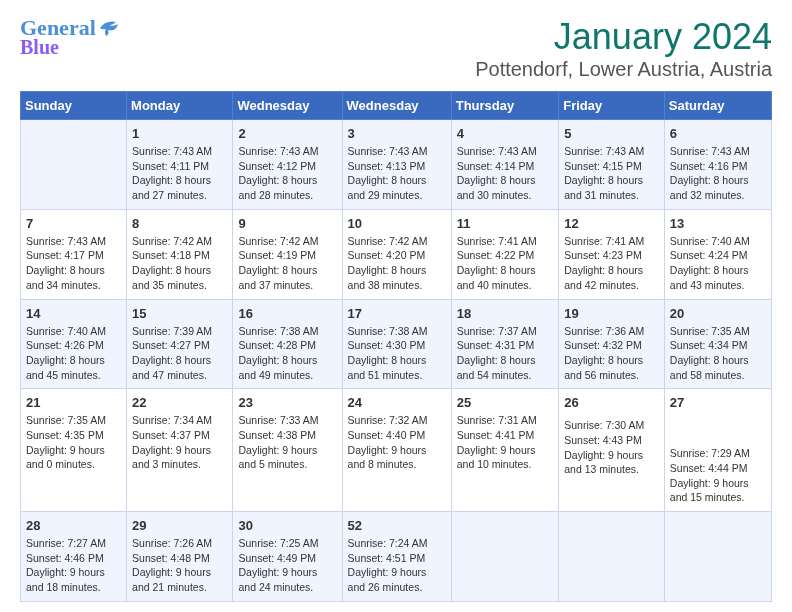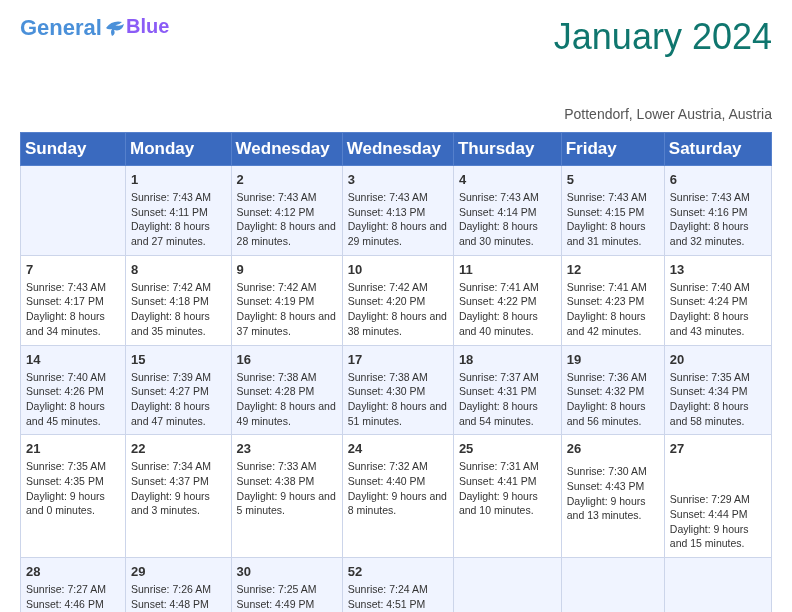--- a/index.html
+++ b/index.html
@@ -11,58 +11,58 @@
       padding: 16px 20px;
     }
     .header {
       display: flex;
       justify-content: space-between;
       align-items: flex-start;
       margin-bottom: 10px;
     }
     .logo {
       display: flex;
-      flex-direction: row;
-      align-items: center;
+      flex-direction: column;
+      align-items: flex-start;
+      font-family: Liberation Serif, serif;
     }
     .logo-text {
       font-size: 22px;
       font-weight: bold;
       color: #1a3a5c;
       line-height: 1.1;
     }
     .logo-text span {
       color: #4a90d9;
     }
     .title-block {
       text-align: right;
     }
     .month-title {
       font-size: 36px;
       font-weight: normal;
       color: #0f766e;
     }
     .location-title {
-      font-size: 14px;
+      font-size: 20px;
       color: #555;
-      margin-top: 48px;
     }
     table {
       width: 100%;
       border-collapse: collapse;
       font-size: 11px;
     }
     thead tr {
       background-color: #3a6abf;
       color: #fff;
     }
     thead th {
       padding: 6px 4px;
       text-align: left;
-      font-size: 17px;
+      font-size: 13px;
       font-weight: bold;
       border: 1px solid #5580cc;
     }
     tbody tr {
       vertical-align: top;
     }
     tbody tr:nth-child(odd) {
       background-color: #f0f4ff;
     }
     tbody tr:nth-child(even) {

